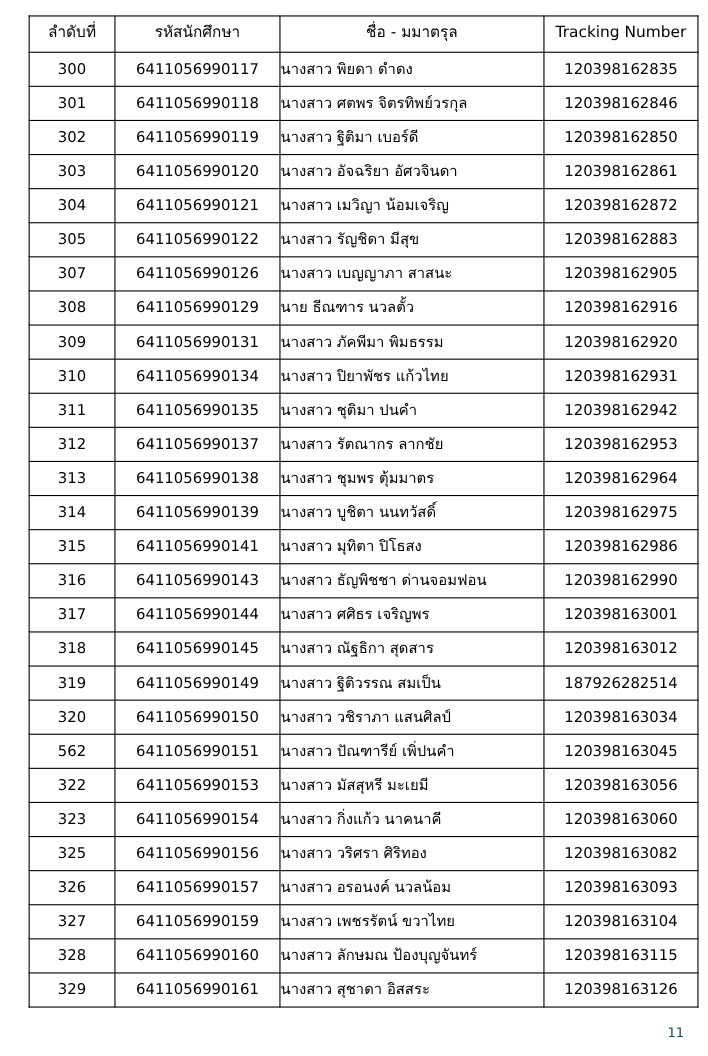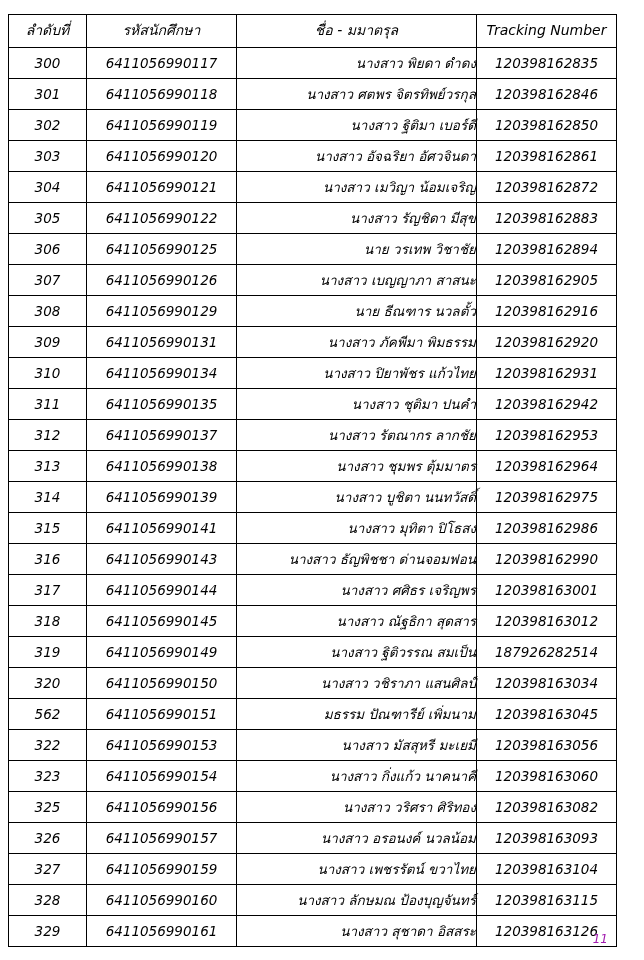--- a/index.html
+++ b/index.html
@@ -11,23 +11,22 @@
     width: 644px;
     height: 960px;
     font-family: "DejaVu Sans", sans-serif;
     color: #000000;
     position: relative;
   }
   .page {
     width: 644px;
     height: 960px;
     box-sizing: border-box;
-    padding: 14px 18px 0 8px;
+    padding: 14px 18px 0 26px;
     position: relative;
-    font-style: italic;
   }
   table.roster {
     border-collapse: collapse;
     width: 608px;
     table-layout: fixed;
   }
   table.roster th,
   table.roster td {
     border: 1px solid #000000;
     padding: 0;
@@ -40,31 +39,31 @@
   table.roster thead th {
     height: 32px;
     font-size: 14px;
   }
   col.c-no    { width: 78px; }
   col.c-id    { width: 150px; }
   col.c-name  { width: 240px; }
   col.c-track { width: 140px; }
 
   .cell-center { text-align: center; }
-  .cell-name   { text-align: right; padding-left: 8px; }
+  .cell-name   { text-align: left; padding-left: 8px; }
 
   .hdr { text-align: center; }
 
   .page-number {
     position: absolute;
-    right: 36px;
+    right: 22px;
     bottom: 14px;
     font-size: 12px;
     font-family: "DejaVu Sans", sans-serif;
-    color: #a21caf;
+    color: #0c4a6e;
   }
 </style>
 </head>
 <body>
 
 <div class="page">
 
   <table class="roster">
     <colgroup>
       <col class="c-no">
@@ -111,26 +110,20 @@
           <td class="cell-name">นางสาว เมวิญา น้อมเจริญ</td>
           <td class="cell-center">120398162872</td>
         </tr>
         <tr>
           <td class="cell-center">305</td>
           <td class="cell-center">6411056990122</td>
           <td class="cell-name">นางสาว รัญชิดา มีสุข</td>
           <td class="cell-center">120398162883</td>
         </tr>
         <tr>
-          <td class="cell-center">306</td>
-          <td class="cell-center">6411056990125</td>
-          <td class="cell-name">นาย วรเทพ วิชาชัย</td>
-          <td class="cell-center">120398162894</td>
-        </tr>
-        <tr>
           <td class="cell-center">307</td>
           <td class="cell-center">6411056990126</td>
           <td class="cell-name">นางสาว เบญญาภา สาสนะ</td>
           <td class="cell-center">120398162905</td>
         </tr>
         <tr>
           <td class="cell-center">308</td>
           <td class="cell-center">6411056990129</td>
           <td class="cell-name">นาย ธีณฑาร นวลตั้ว</td>
           <td class="cell-center">120398162916</td>
@@ -203,21 +196,21 @@
         </tr>
         <tr>
           <td class="cell-center">320</td>
           <td class="cell-center">6411056990150</td>
           <td class="cell-name">นางสาว วชิราภา แสนศิลป์</td>
           <td class="cell-center">120398163034</td>
         </tr>
         <tr>
           <td class="cell-center">562</td>
           <td class="cell-center">6411056990151</td>
-          <td class="cell-name">มธรรม ปัณฑารีย์ เพิ่มนาม</td>
+          <td class="cell-name">นางสาว ปัณฑารีย์ เพิ่ปนคำ</td>
           <td class="cell-center">120398163045</td>
         </tr>
         <tr>
           <td class="cell-center">322</td>
           <td class="cell-center">6411056990153</td>
           <td class="cell-name">นางสาว มัสสุหรี มะเยมี</td>
           <td class="cell-center">120398163056</td>
         </tr>
         <tr>
           <td class="cell-center">323</td>

